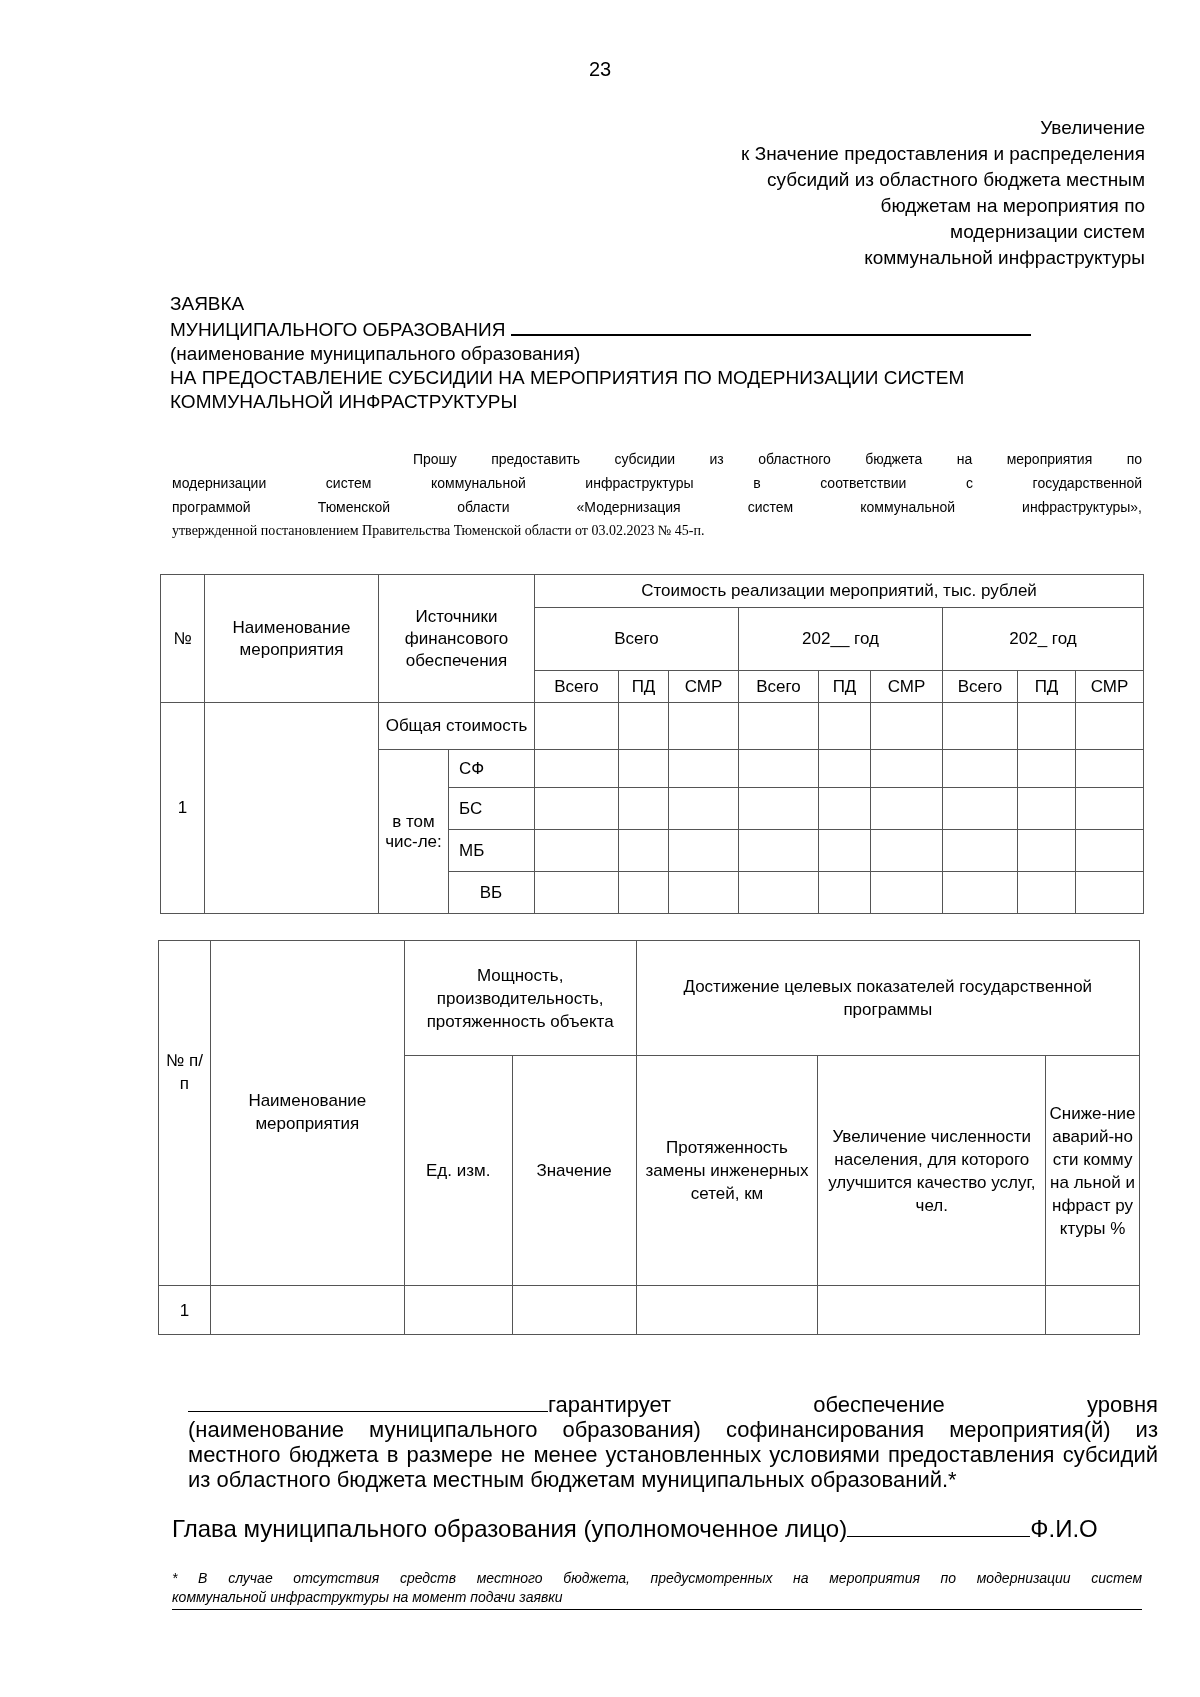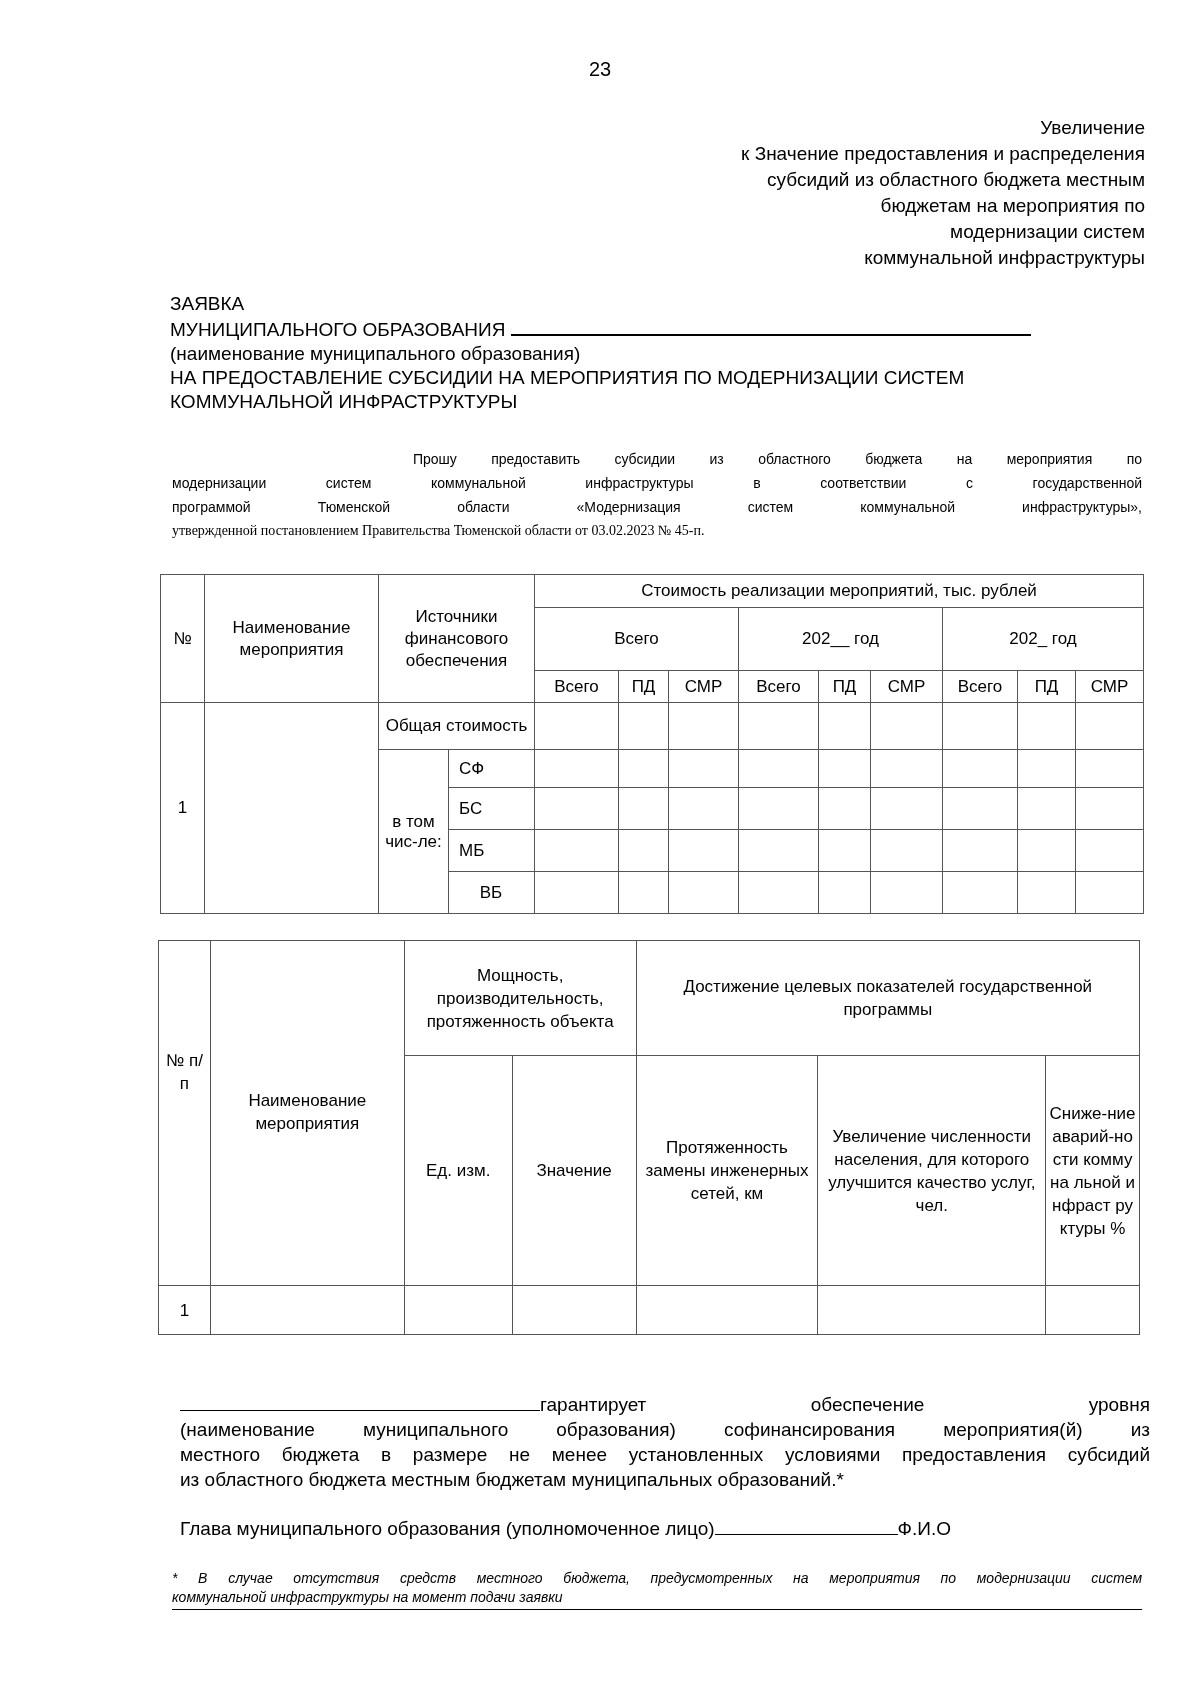--- a/index.html
+++ b/index.html
@@ -12,25 +12,25 @@
   .title .line { display: block; }
   .blank-line { display: inline-block; width: 520px; border-bottom: 2px solid #000; height: 18px; vertical-align: baseline; }
   .para { left: 172px; width: 970px; top: 447px; line-height: 24px; text-align: justify; text-align-last: left; font-size: 14px; }
   .para span { display: block; text-align: justify; text-align-last: justify; }
   .para span.last { text-align-last: left; font-family: Liberation Serif, serif; }
   table { border-collapse: collapse; position: absolute; font-size: 17px; }
   td { border: 1.5px solid #555; text-align: center; vertical-align: middle; padding: 0 3px; line-height: 22px; }
   .t1 { left: 160px; top: 574px; width: 984px; }
   .t2 { left: 158px; top: 940px; width: 982px; }
   .t2 td { line-height: 23px; }
-  .guarantee { left: 180px; width: 970px; top: 1392px; line-height: 25px; font-size: 19px; }
+  .guarantee { left: 188px; width: 970px; top: 1392px; line-height: 25px; font-size: 22px; }
   .guarantee span { display: block; text-align: justify; text-align-last: justify; }
   .guarantee span.last { text-align-last: left; }
   .uline { display: inline-block; border-bottom: 1.5px solid #000; height: 18px; vertical-align: baseline; }
-  .sign { left: 180px; top: 1516px; font-size: 19px; line-height: 25px; white-space: nowrap; }
+  .sign { left: 172px; top: 1516px; font-size: 24px; line-height: 25px; white-space: nowrap; }
   .footnote { left: 172px; width: 970px; top: 1569px; font-size: 14px; font-style: italic; line-height: 19px; border-bottom: 1.5px solid #000; padding-bottom: 2px; }
   .footnote span { display: block; text-align: justify; text-align-last: justify; }
   .footnote span.last { text-align-last: left; }
 </style>
 </head>
 <body>
 
 <div class="abs page-num">23</div>
 
 <div class="abs appendix">

